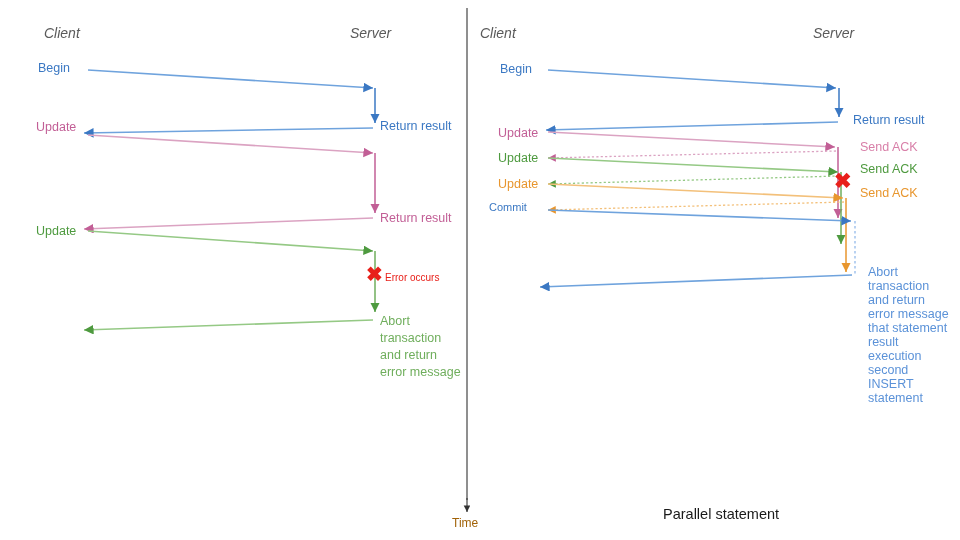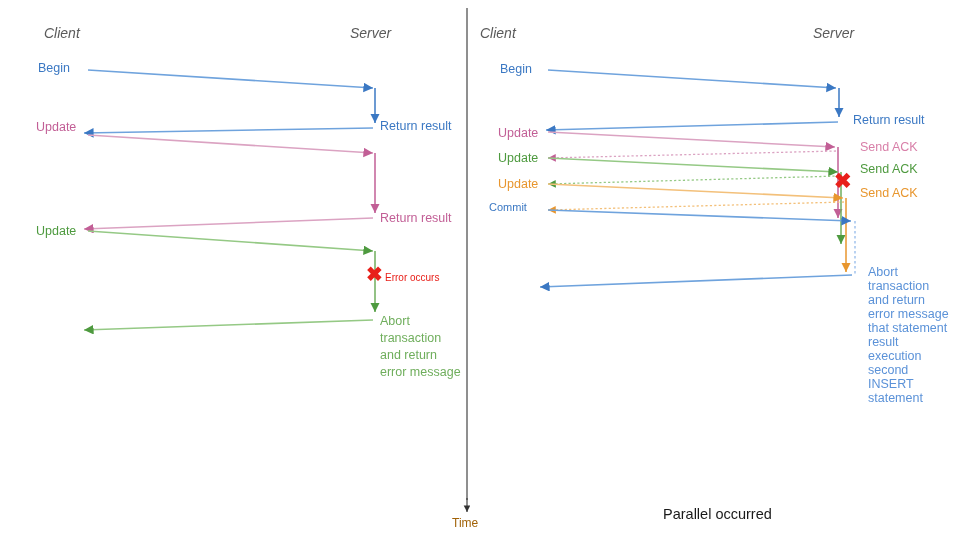--- a/index.html
+++ b/index.html
@@ -164,15 +164,15 @@
     <div>and return</div>
     <div>error message</div>
     <div>that statement</div>
     <div>result</div>
     <div>execution</div>
     <div>second</div>
     <div>INSERT</div>
     <div>statement</div>
   </div>
 
-  <div style="position:absolute;left:663px;top:506px;font-size:14.5px;color:#1a1a1a;">Parallel occurred</div>
+  <div style="position:absolute;left:663px;top:506px;font-size:14.5px;color:#1a1a1a;">Parallel statement</div>
 
 </div>
 
 </body></html>

